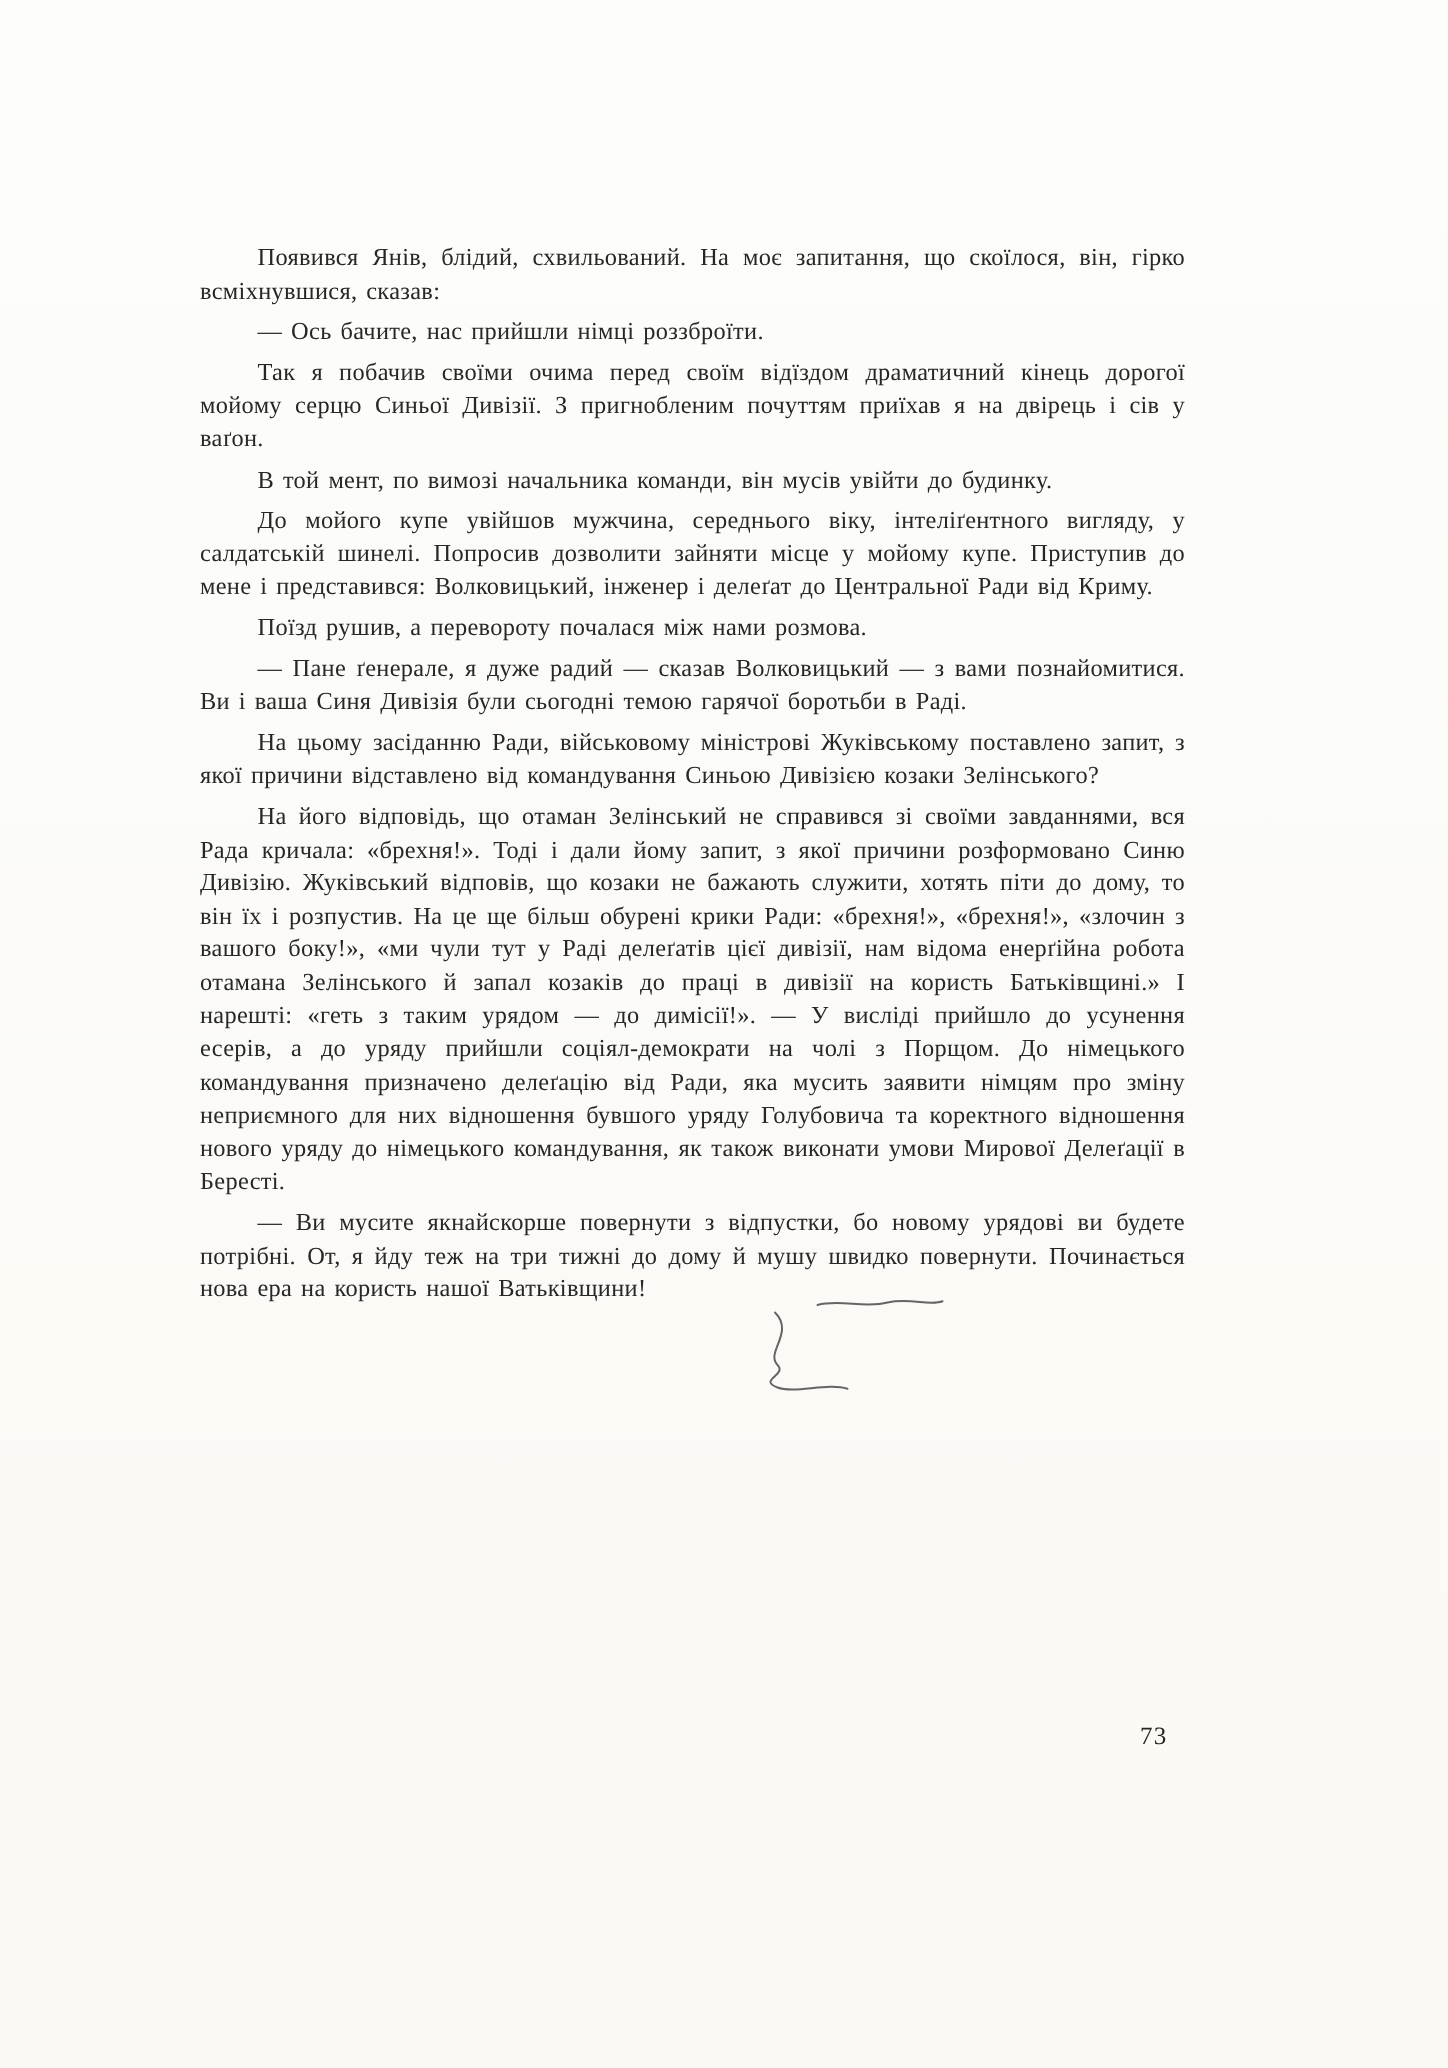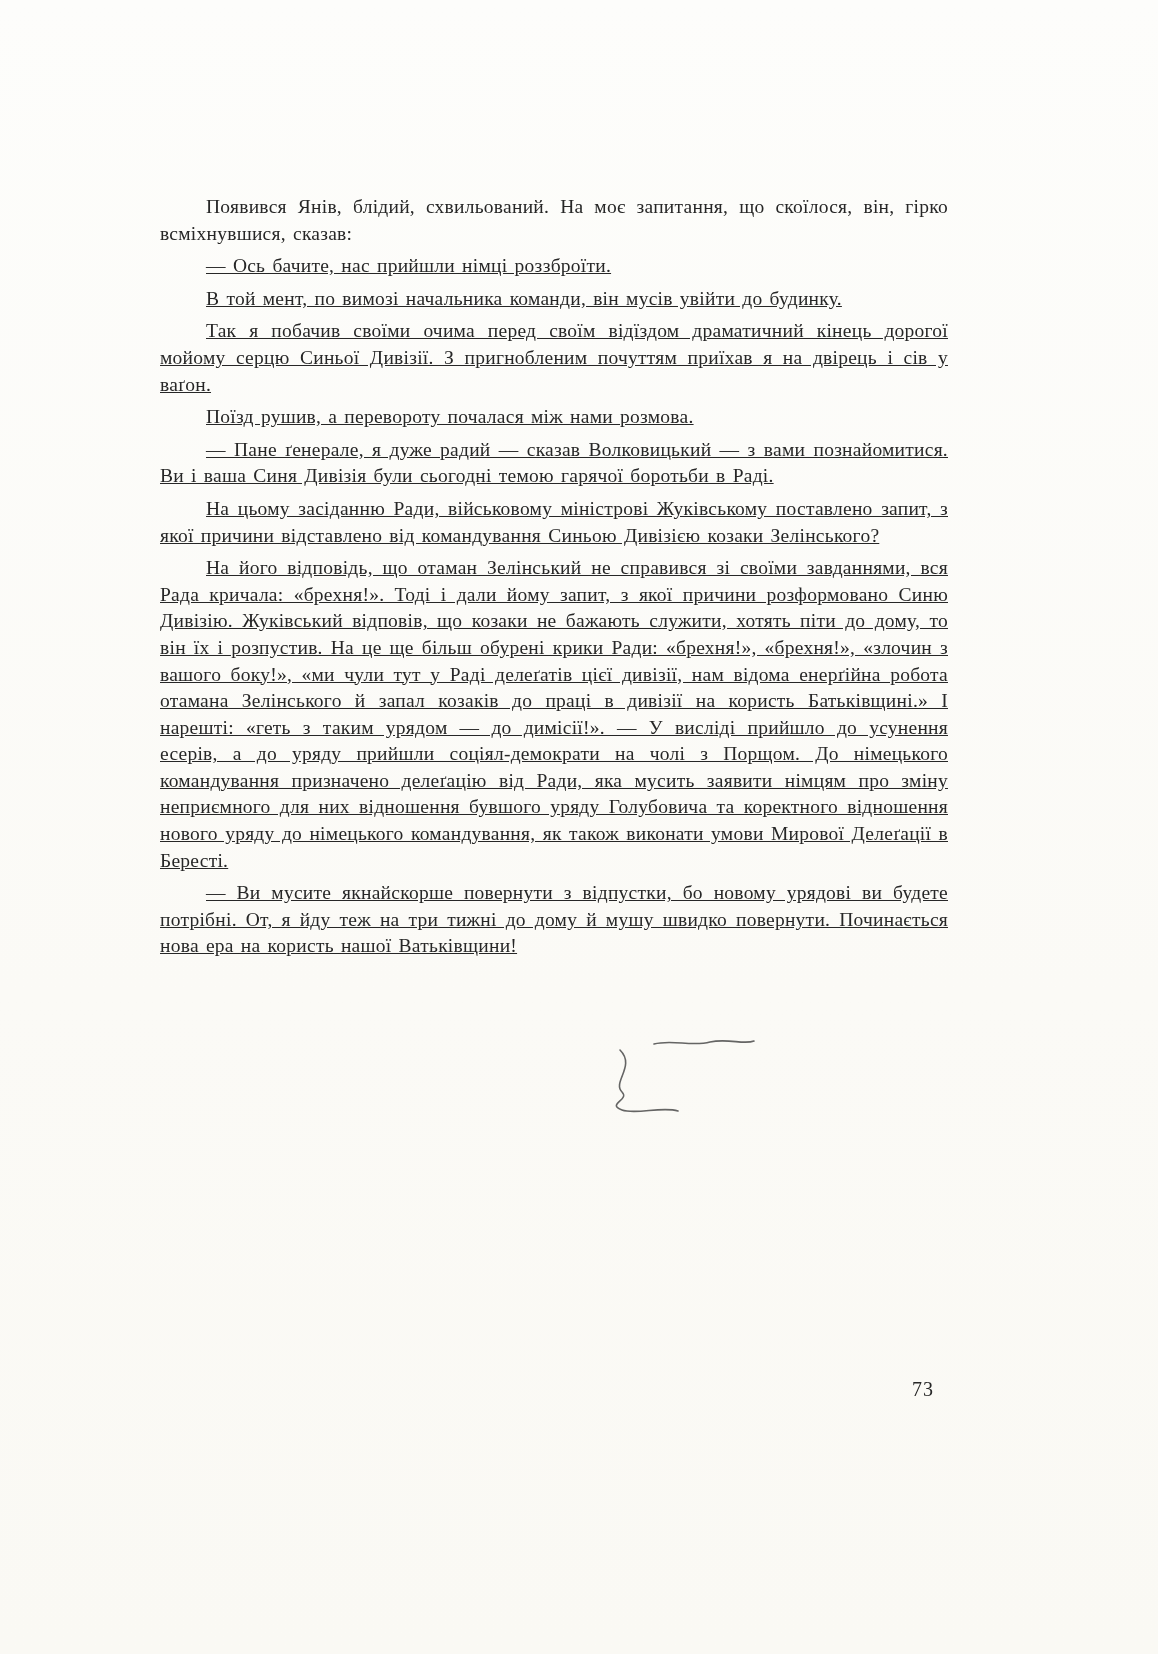--- a/index.html
+++ b/index.html
@@ -30,21 +30,20 @@
     text-align: justify;
     letter-spacing: 0.25px;
     word-spacing: 2px;
   }
   .para {
     margin: 0;
     text-indent: 46px;
   }
   .para + .para {
     margin-top: 6px;
-    text-decoration: underline;
   }
   .page-number {
     position: absolute;
     left: 912px;
     top: 1378px;
     color: #272727;
     font-size: 20px;
     letter-spacing: 1px;
     font-family: "Liberation Serif", "DejaVu Serif", serif;
     text-align: center;
@@ -55,22 +54,23 @@
   }
 </style>
 </head>
 <body>
 
 <div class="page">
 
   <div class="text-block">
     <p class="para">Появився Янів, блідий, схвильований.  На моє запитання, що скоїлося, він, гірко всміхнувшися, сказав:</p>
     <p class="para">— Ось бачите, нас прийшли німці роззброїти.</p>
+    <p class="para">Так я побачив своїми очима перед своїм відїздом драматичний кінець дорогої мойому серцю Синьої Дивізії.  З пригнобленим почуттям приїхав я на двірець і сів у ваґон.</p>
     <p class="para">В той мент, по вимозі начальника команди, він мусів увійти до будинку.</p>
-    <p class="para">Так я побачив своїми очима перед своїм відїздом драматичний кінець дорогої мойому серцю Синьої Дивізії.  З пригнобленим почуттям приїхав я на двірець і сів у ваґон.</p>
+    <p class="para">До мойого купе увійшов мужчина, середнього віку, інтеліґентного вигляду, у салдатській шинелі.  Попросив дозволити зайняти місце у мойому купе. Приступив до мене і представився: Волковицький, інженер і делеґат до Центральної Ради від Криму.</p>
     <p class="para">Поїзд рушив, а перевороту почалася між нами розмова.</p>
     <p class="para">— Пане ґенерале, я дуже радий — сказав Волковицький — з вами познайомитися.  Ви і ваша Синя Дивізія були сьогодні темою гарячої боротьби в Раді.</p>
     <p class="para">На цьому засіданню Ради, військовому міністрові Жуківському поставлено запит, з якої причини відставлено від командування Синьою Дивізією козаки Зелінського?</p>
     <p class="para">На його відповідь, що отаман Зелінський не справився зі своїми завданнями, вся Рада кричала: «брехня!».  Тоді і дали йому запит, з якої причини розформовано Синю Дивізію.  Жуківський відповів, що козаки не бажають служити, хотять піти до дому, то він їх і розпустив. На це ще більш обурені крики Ради: «брехня!», «брехня!», «злочин з вашого боку!», «ми чули тут у Раді делеґатів цієї дивізії, нам відома енерґійна робота отамана Зелінського й запал козаків до праці в дивізії на користь Батьківщині.»  І нарешті: «геть з таким урядом — до димісії!». — У висліді прийшло до усунення есерів, а до уряду прийшли соціял-демократи на чолі з Порщом.  До німецького командування призначено делеґацію від Ради, яка мусить заявити німцям про зміну неприємного для них відношення бувшого уряду Голубовича та коректного відношення нового уряду до німецького командування, як також виконати умови Мирової Делеґації в Бересті.</p>
     <p class="para">— Ви мусите якнайскорше повернути з відпустки, бо новому урядові ви будете потрібні.  От, я йду теж на три тижні до дому й мушу швидко повернути.  Починається нова ера на користь нашої Ватьківщини!</p>
   </div>
 
   <svg class="pen-mark" style="left:652px; top:1036px" width="104" height="14" viewBox="0 0 104 14">
     <path d="M2,8 C20,3 40,11 58,6 C76,2 92,9 102,5" fill="none" stroke="#4a4a4a" stroke-width="1.6" opacity="0.85" stroke-linecap="round"></path>
   </svg>

